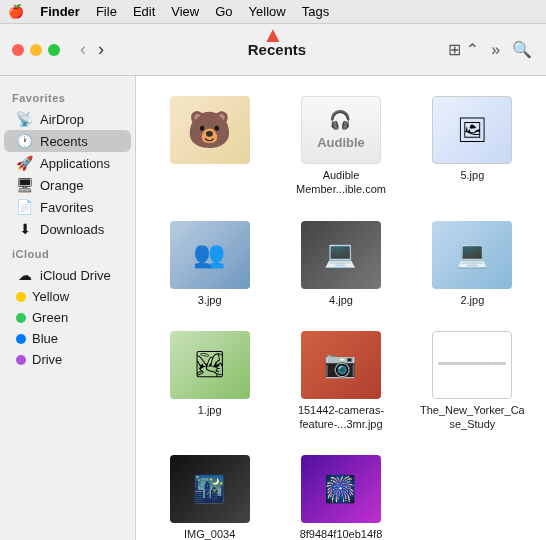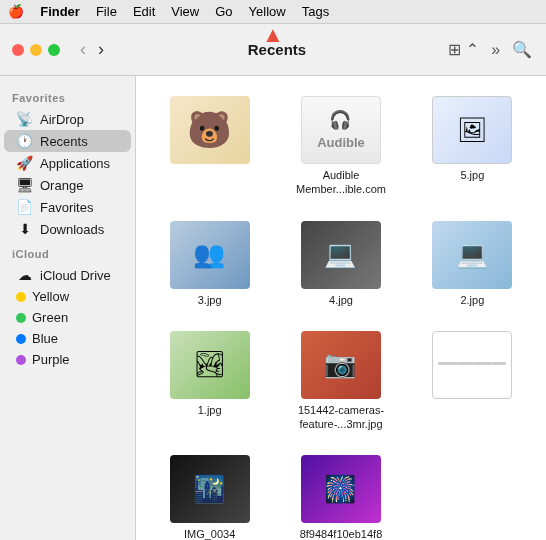--- a/index.html
+++ b/index.html
@@ -296,21 +296,21 @@
       <div class="sidebar-item">
         <div class="tag-dot" style="background:#34c759;"></div>
         <span>Green</span>
       </div>
       <div class="sidebar-item">
         <div class="tag-dot" style="background:#007aff;"></div>
         <span>Blue</span>
       </div>
       <div class="sidebar-item">
         <div class="tag-dot" style="background:#af52de;"></div>
-        <span>Purple</span>
+        <span>Drive</span>
       </div>
     </div>
 
     <div class="file-grid">
 
       <div class="file-item">
         <div class="file-thumb thumb-winnie">
           🐻
         </div>
       </div>
@@ -369,20 +369,21 @@
 
       <div class="file-item">
         <div class="file-thumb" style="background:#fff;border:1px solid #ccc;width:80px;height:68px;padding:5px;">
           <div style="background:#ddd;height:8px;margin-bottom:4px;border-radius:1px;"></div>
           <div style="background:#ccc;height:3px;margin-bottom:2px;width:100%;border-radius:1px;"></div>
           <div style="background:#ccc;height:3px;margin-bottom:2px;width:80%;border-radius:1px;"></div>
           <div style="background:#ccc;height:3px;margin-bottom:2px;width:90%;border-radius:1px;"></div>
           <div style="background:#ccc;height:3px;margin-bottom:2px;width:70%;border-radius:1px;"></div>
           <div style="background:#e0e0e0;height:18px;margin-top:4px;border-radius:1px;"></div>
         </div>
+        <span class="file-name">The_New_Yorker_Case_Study</span>
       </div>
 
       <div class="file-item">
         <div class="file-thumb" style="background:linear-gradient(135deg,#111,#444);width:80px;height:68px;display:flex;align-items:center;justify-content:center;">
           <span style="font-size:26px;color:#888;">🌃</span>
         </div>
         <span class="file-name">IMG_0034</span>
       </div>
 
       <div class="file-item">

